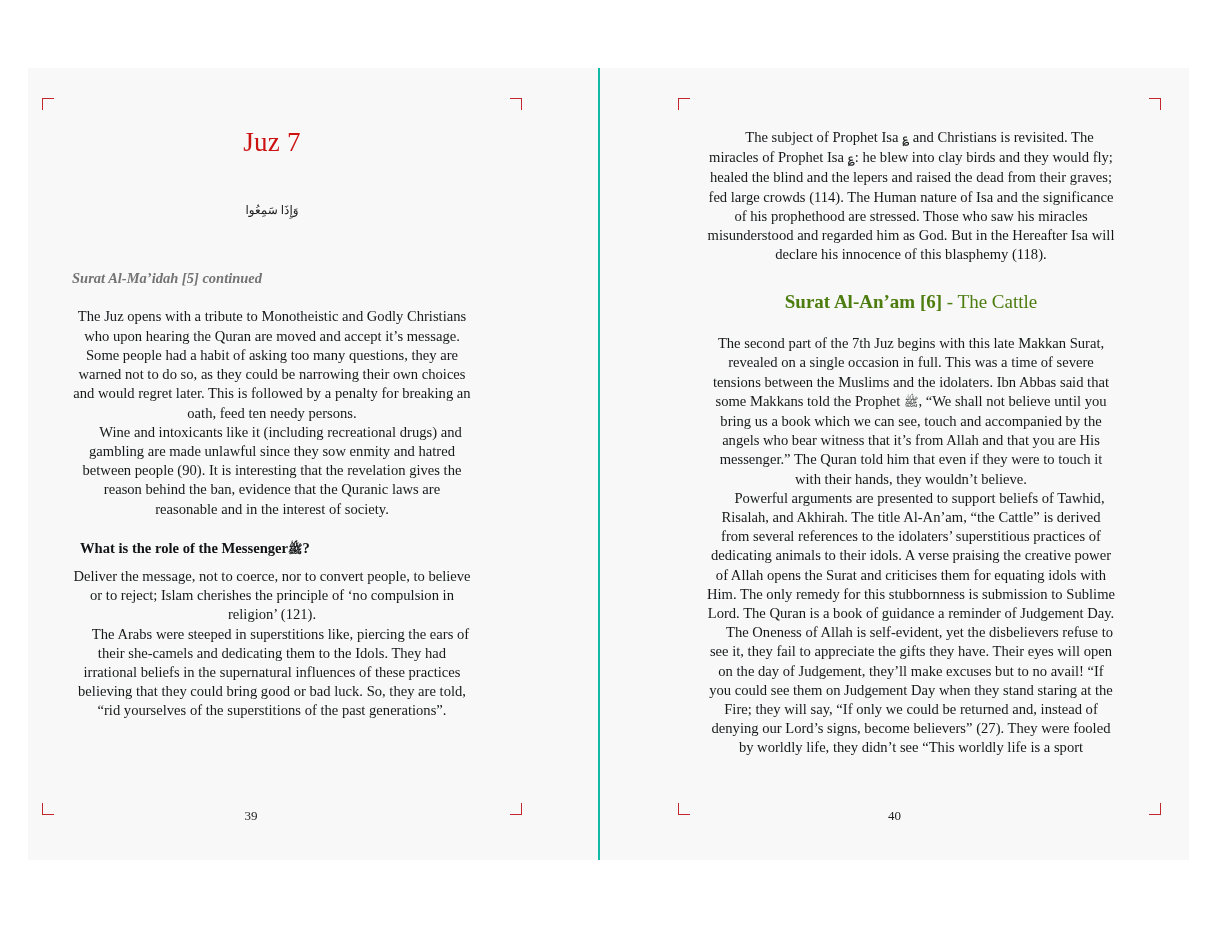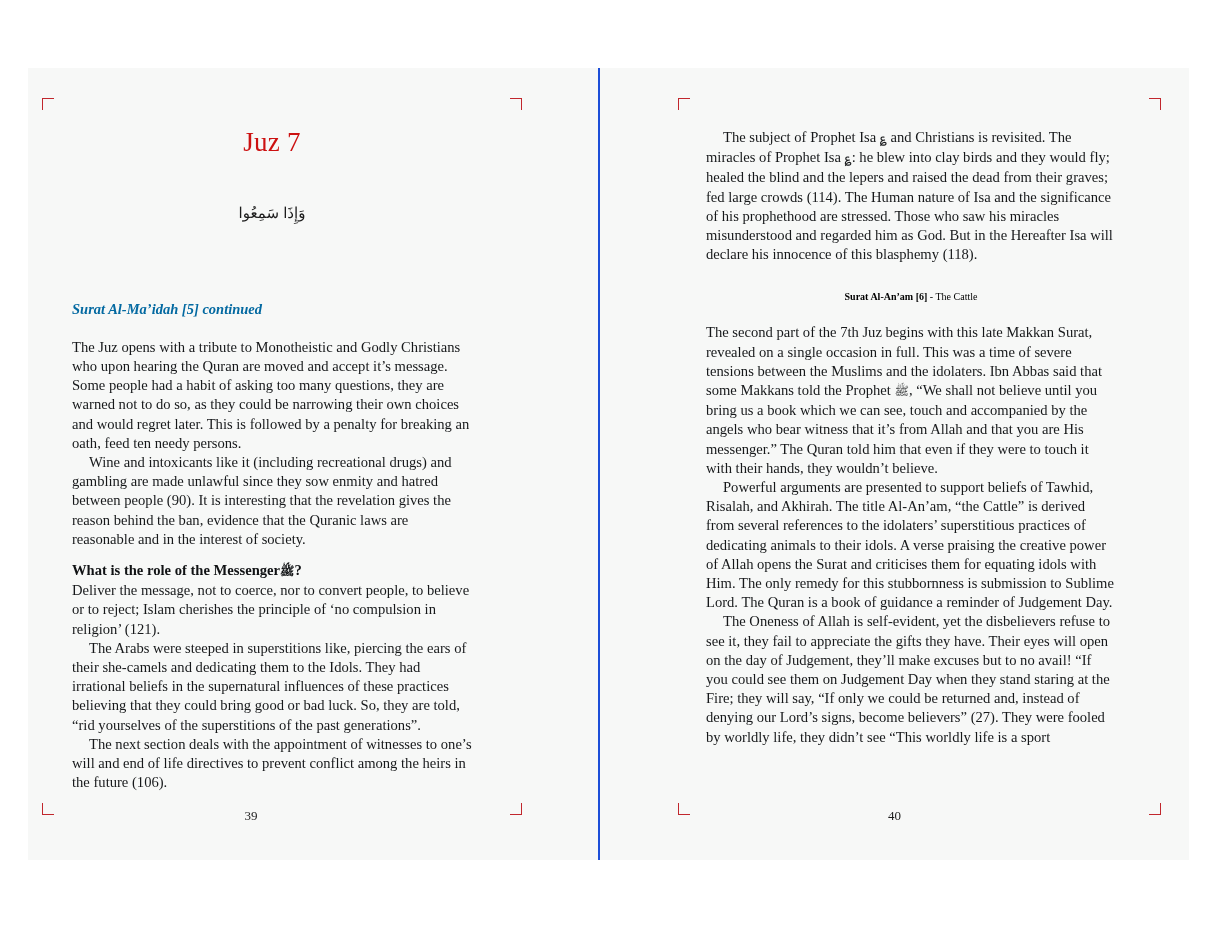--- a/index.html
+++ b/index.html
@@ -24,21 +24,21 @@
     display: flex;
   }
 
   .page {
     position: relative;
     height: 100%;
     box-sizing: border-box;
   }
   .page-left {
     width: 572px;
-    border-right: 2px solid #1d4ed8;
+    border-right: 2px solid #14b8a6;
   }
   .page-right {
     width: 587px;
   }
 
   
   .crop {
     position: absolute;
     width: 11px;
     height: 11px;
@@ -73,58 +73,58 @@
     font-size: 27px;
     text-align: center;
     margin: 0 0 0 0;
     line-height: 1.1;
     font-weight: 400;
     letter-spacing: 0.3px;
   }
 
   .arabic {
     text-align: center;
-    font-size: 15px;
+    font-size: 12px;
     color: #1c1c1c;
     margin-top: 44px;
     direction: rtl;
-    font-family: Liberation Sans, sans-serif;
+    font-family: Liberation Serif, serif;
     line-height: 1.4;
   }
 
   .surat-continued {
     font-style: italic;
     font-weight: 700;
     font-size: 14.5px;
-    color: #0369a1;
-    margin-top: 78px;
+    color: #737373;
+    margin-top: 52px;
     margin-bottom: 0;
   }
 
   p.body {
     font-size: 14.6px;
     line-height: 19.2px;
     color: #16181a;
     margin: 0;
-    text-align: left;
+    text-align: center;
     hyphens: none;
   }
   p.body.indent { text-indent: 17px; }
 
   .q-head {
     font-size: 14.6px;
     line-height: 19.2px;
     font-weight: 700;
     color: #101214;
-    margin: 0;
+    margin: 8px;
   }
 
   .surat-head {
-    color: #000000;
-    font-size: 10px;
+    color: #4d7c0f;
+    font-size: 19px;
     text-align: center;
     margin: 0 0 0 0;
     line-height: 1.2;
   }
   .surat-head .bold { font-weight: 700; }
   .surat-head .light { font-weight: 400; }
 
   .folio {
     position: absolute;
     bottom: 36px;
@@ -171,21 +171,20 @@
       <p class="body indent">Wine and intoxicants like it (including recreational drugs) and gambling are made unlawful since they sow enmity and hatred between people (90). It is interesting that the revelation gives the reason behind the ban, evidence that the Quranic laws are reasonable and in the interest of society.</p>
 
       <div class="spacer-sm"></div>
 
       <p class="q-head"><span>What is the role of the Messenger</span><span class="glyph">ﷺ</span><span>?</span></p>
 
       <p class="body">Deliver the message, not to coerce, nor to convert people, to believe or to reject; Islam cherishes the principle of ‘no compulsion in religion’ (121).</p>
 
       <p class="body indent">The Arabs were steeped in superstitions like, piercing the ears of their she-camels and dedicating them to the Idols. They had irrational beliefs in the supernatural influences of these practices believing that they could bring good or bad luck. So, they are told, “rid yourselves of the superstitions of the past generations”.</p>
 
-      <p class="body indent">The next section deals with the appointment of witnesses to one’s will and end of life directives to prevent conflict among the heirs in the future (106).</p>
     </div>
 
     <div class="folio">39</div>
   </div>
 
   <div class="page page-right">
     <span class="crop tl"></span>
     <span class="crop tr"></span>
     <span class="crop bl"></span>
     <span class="crop br"></span>

